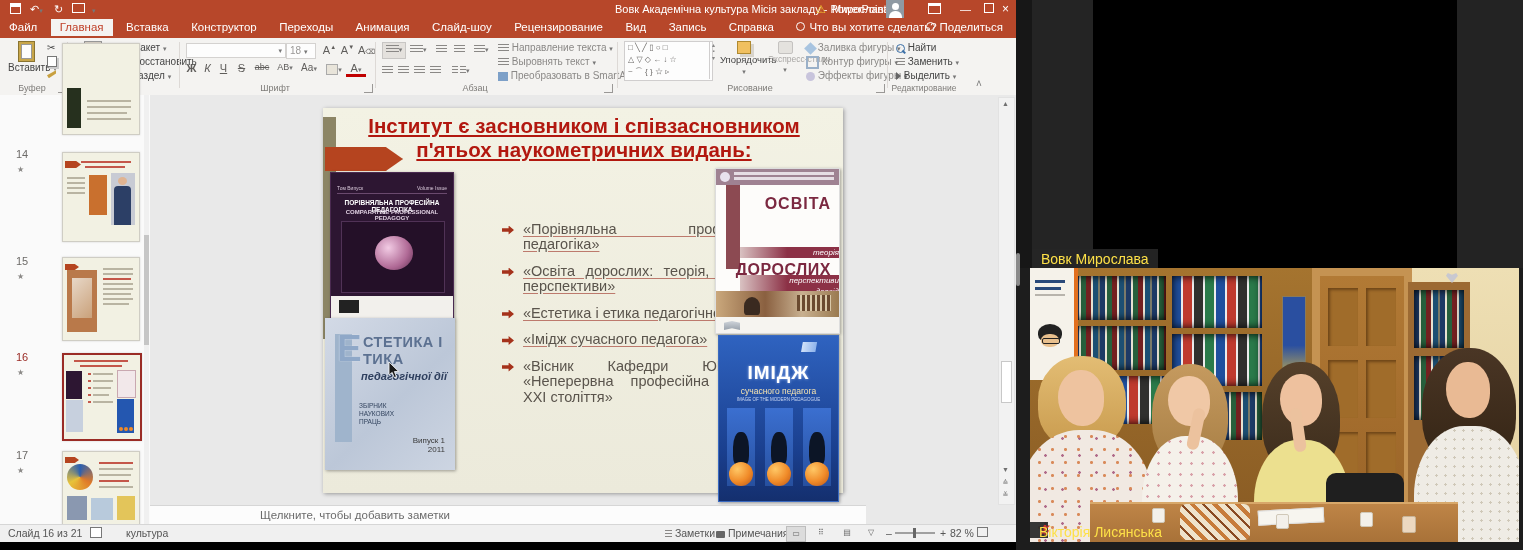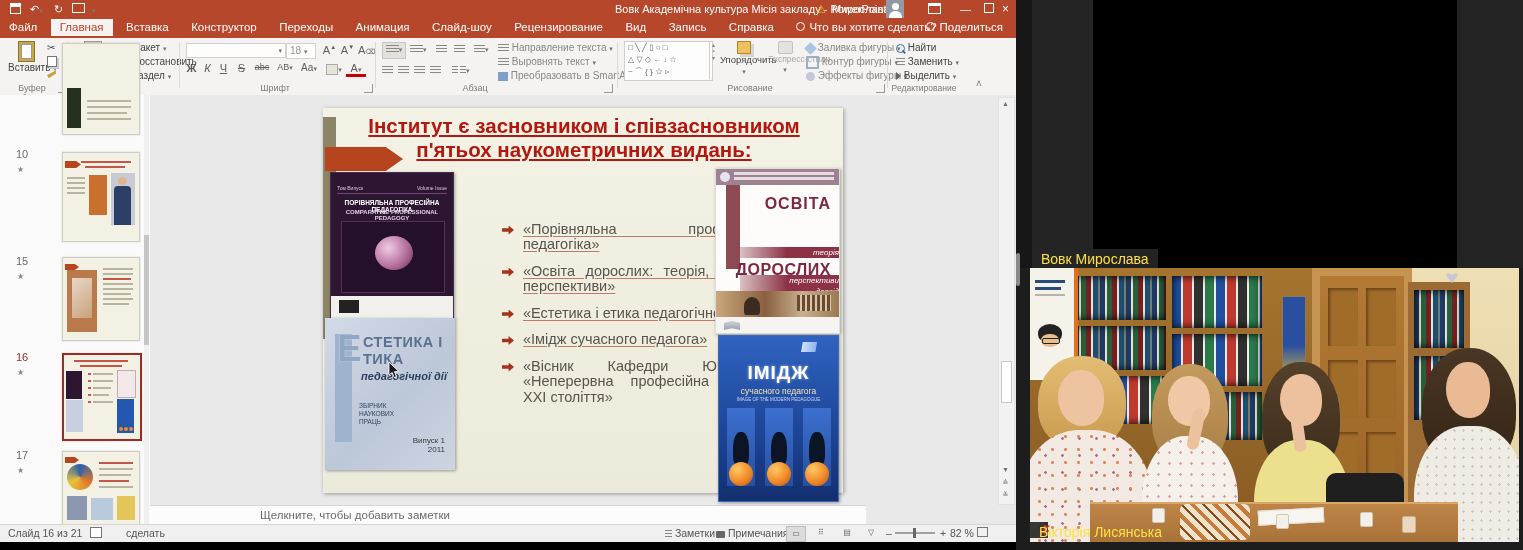--- a/index.html
+++ b/index.html
@@ -239,21 +239,21 @@
 
       <div id="thumbs">
 
         <div class="thumb" style="top:-52px;height:90px">
           <div class="abs" style="left:4px;top:44px;width:14px;height:40px;background:#26301e;"></div>
           <div class="tline" style="left:24px;top:56px;width:44px"></div>
           <div class="tline" style="left:24px;top:62px;width:44px"></div>
           <div class="tline" style="left:24px;top:68px;width:40px"></div>
           <div class="tline" style="left:24px;top:74px;width:44px"></div>
         </div>
-        <span class="tnum" style="top:53px">10</span>
+        <span class="tnum" style="top:53px">14</span>
         <span class="tstar" style="top:70px">★</span>
         <div class="thumb" style="top:57px;height:88px">
           <div class="tarrow" style="left:2px;top:8px;width:16px;height:7px;clip-path:polygon(0 0,70% 0,100% 50%,70% 100%,0 100%)"></div>
           <div class="rline" style="left:18px;top:8px;width:50px"></div>
           <div class="rline" style="left:22px;top:13px;width:40px"></div>
           <div class="tline" style="left:4px;top:24px;width:18px"></div>
           <div class="tline" style="left:4px;top:29px;width:18px"></div>
           <div class="tline" style="left:4px;top:34px;width:18px"></div>
           <div class="tline" style="left:4px;top:39px;width:18px"></div>
           <div class="abs" style="left:26px;top:22px;width:18px;height:40px;background:#c9702e;"></div>
@@ -413,21 +413,21 @@
       </div>
 
       <div id="notesbar">
         <span>Щелкните, чтобы добавить заметки</span>
       </div>
     </div>
 
     <div id="statusbar">
       <span class="sb" style="left:8px">Слайд 16 из 21</span>
       <span class="sb" style="left:90px"><span style="display:inline-block;width:10px;height:9px;border:1px solid #777;background:#fff;"></span></span>
-      <span class="sb" style="left:126px">сделать</span>
+      <span class="sb" style="left:126px">культура</span>
       <span class="sb" style="left:665px"><span class="ic lines" style="width:7px;height:8px"></span> <span>Заметки</span></span>
       <span class="sb" style="left:716px"><span class="ic" style="width:9px;height:7px;background:#666;border-radius:1px;"></span> <span>Примечания</span></span>
       <span class="vbtn on" style="left:786px">▭</span>
       <span class="vbtn" style="left:812px">⠿</span>
       <span class="vbtn" style="left:838px">▤</span>
       <span class="vbtn" style="left:862px">▽</span>
       <span class="sb" style="left:886px">–</span>
       <span class="sb" style="left:895px;top:7px;width:40px;height:2px;background:#a0a0a0"></span>
       <span class="sb" style="left:913px;top:3px;width:3px;height:10px;background:#666"></span>
       <span class="sb" style="left:940px">+</span>

